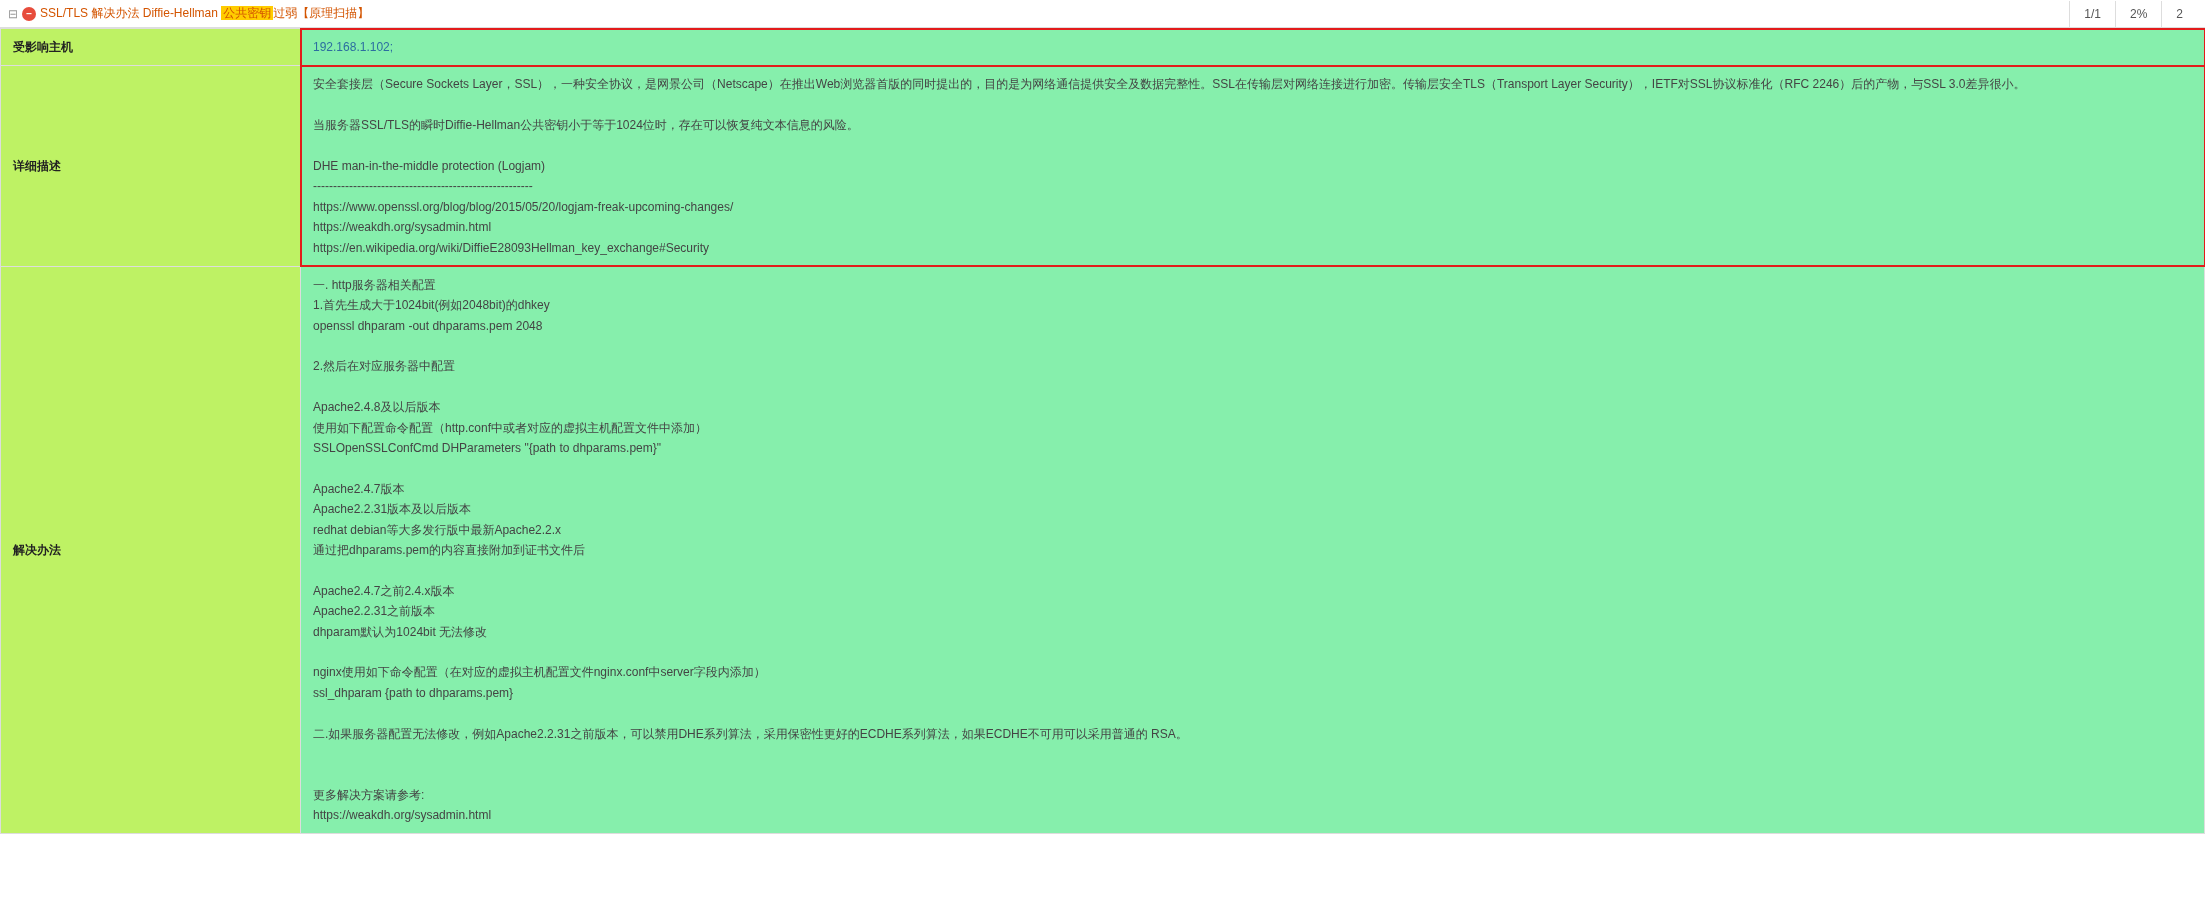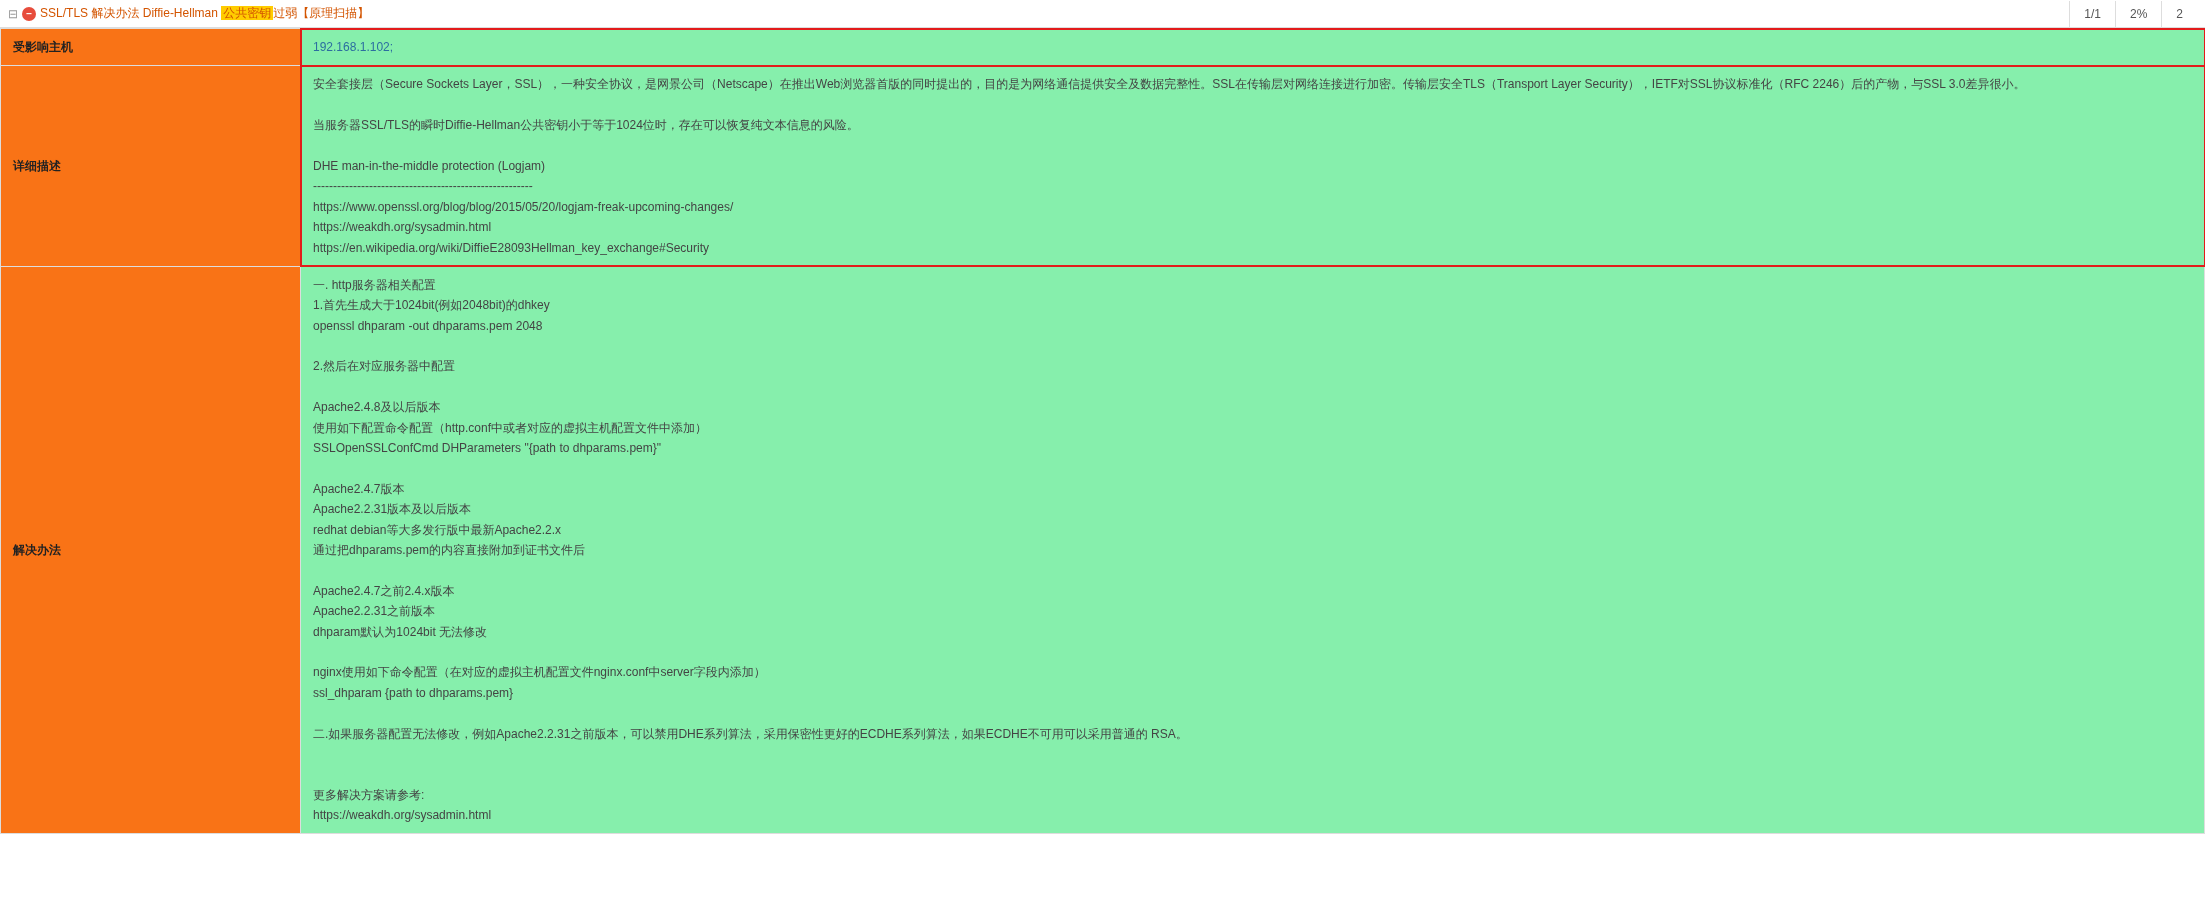--- a/index.html
+++ b/index.html
@@ -71,21 +71,21 @@
     border: 1px solid #ddd;
     padding: 8px 12px;
     vertical-align: top;
     font-size: 12px;
     line-height: 1.7;
   }
   .detail-table td.label-cell {
     width: 300px;
     font-weight: bold;
     color: #222;
-    background: #f97316;
+    background: #bef264;
     vertical-align: middle;
   }
   .detail-table td.content-cell {
     background: #86efac;
     color: #444;
     white-space: pre-wrap;
     word-wrap: break-word;
   }
   .host-link { color: #2c6ea0; }
   .red-outline {

